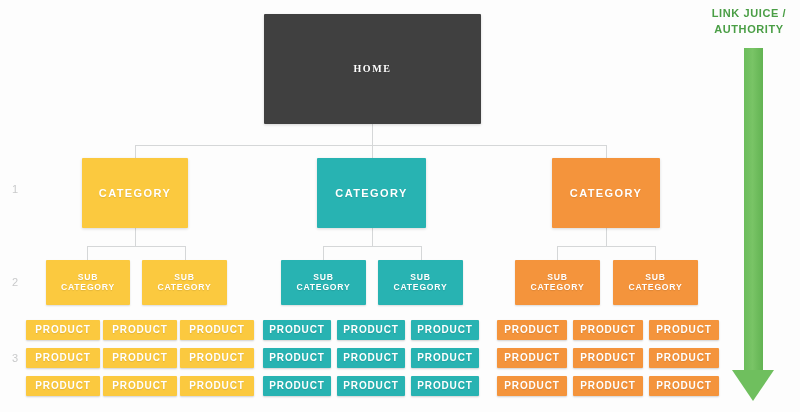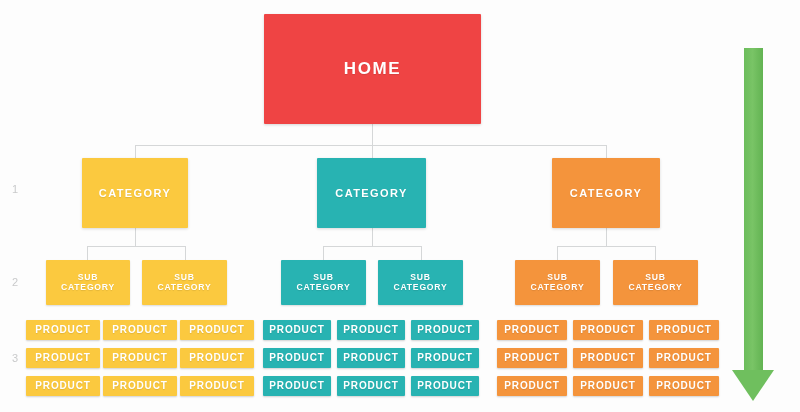--- a/index.html
+++ b/index.html
@@ -32,24 +32,25 @@
     text-align: center;
     color: #ffffff;
     font-weight: 700;
     letter-spacing: 1.1px;
     line-height: 1.15;
     text-shadow: 0 1px 1px rgba(0,0,0,0.10);
     border-radius: 1px;
   }
 
   .node-home {
-    background: #ef4444;
-    font-size: 17px;
+    background: #404040;
+    font-size: 10px;
     letter-spacing: 1.6px;
     box-shadow: 0 1px 3px rgba(0,0,0,0.16);
+    font-family: Liberation Serif, serif;
   }
   .node-cat {
     font-size: 11px;
     letter-spacing: 1.4px;
     box-shadow: 0 1px 3px rgba(0,0,0,0.15);
   }
   .node-sub {
     font-size: 8.6px;
     letter-spacing: 0.8px;
     box-shadow: 0 1px 2px rgba(0,0,0,0.14);
@@ -221,17 +222,19 @@
 
   <div class="node node-prod c-orange" style="left:497px; top:348px; width:70px; height:20px;">PRODUCT</div>
   <div class="node node-prod c-orange" style="left:573px; top:348px; width:70px; height:20px;">PRODUCT</div>
   <div class="node node-prod c-orange" style="left:649px; top:348px; width:70px; height:20px;">PRODUCT</div>
 
   <div class="node node-prod c-orange" style="left:497px; top:376px; width:70px; height:20px;">PRODUCT</div>
   <div class="node node-prod c-orange" style="left:573px; top:376px; width:70px; height:20px;">PRODUCT</div>
   <div class="node node-prod c-orange" style="left:649px; top:376px; width:70px; height:20px;">PRODUCT</div>
 
   <div class="juice-caption">
+    <span>LINK JUICE /</span>
+    <span>AUTHORITY</span>
   </div>
   <div class="arrow-shaft"></div>
   <div class="arrow-head"></div>
 
 </div>
 
 </body></html>

